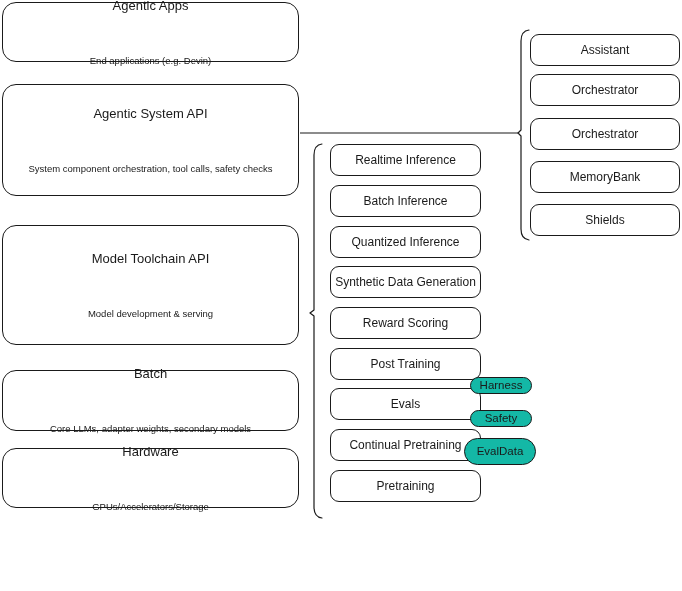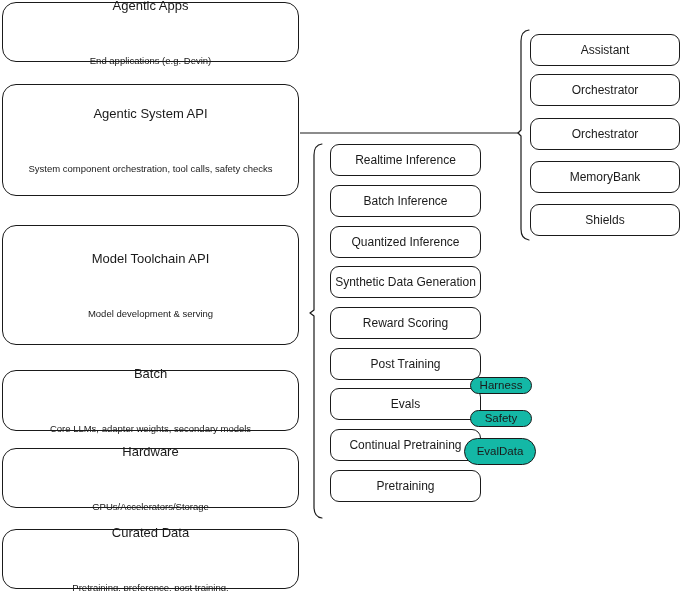--- a/index.html
+++ b/index.html
@@ -144,24 +144,20 @@
   <div class="box layer-box" style="left:2px; top:370px; width:297px; height:61px;">
     <div class="layer-title">Batch</div>
     <div class="layer-sub">Core LLMs, adapter weights, secondary models</div>
   </div>
 
   <div class="box layer-box" style="left:2px; top:448px; width:297px; height:60px;">
     <div class="layer-title">Hardware</div>
     <div class="layer-sub">GPUs/Accelerators/Storage</div>
   </div>
 
-  <div class="box layer-box" style="left:2px; top:529px; width:297px; height:60px;">
-    <div class="layer-title">Curated Data</div>
-    <div class="layer-sub">Pretraining, preference, post training.</div>
-  </div>
 
   <div class="box cap-box" style="left:330px; top:144px; width:151px; height:32px;">
     <span class="cap-label">Realtime Inference</span>
   </div>
   <div class="box cap-box" style="left:330px; top:185px; width:151px; height:32px;">
     <span class="cap-label">Batch Inference</span>
   </div>
   <div class="box cap-box" style="left:330px; top:226px; width:151px; height:32px;">
     <span class="cap-label">Quantized Inference</span>
   </div>

